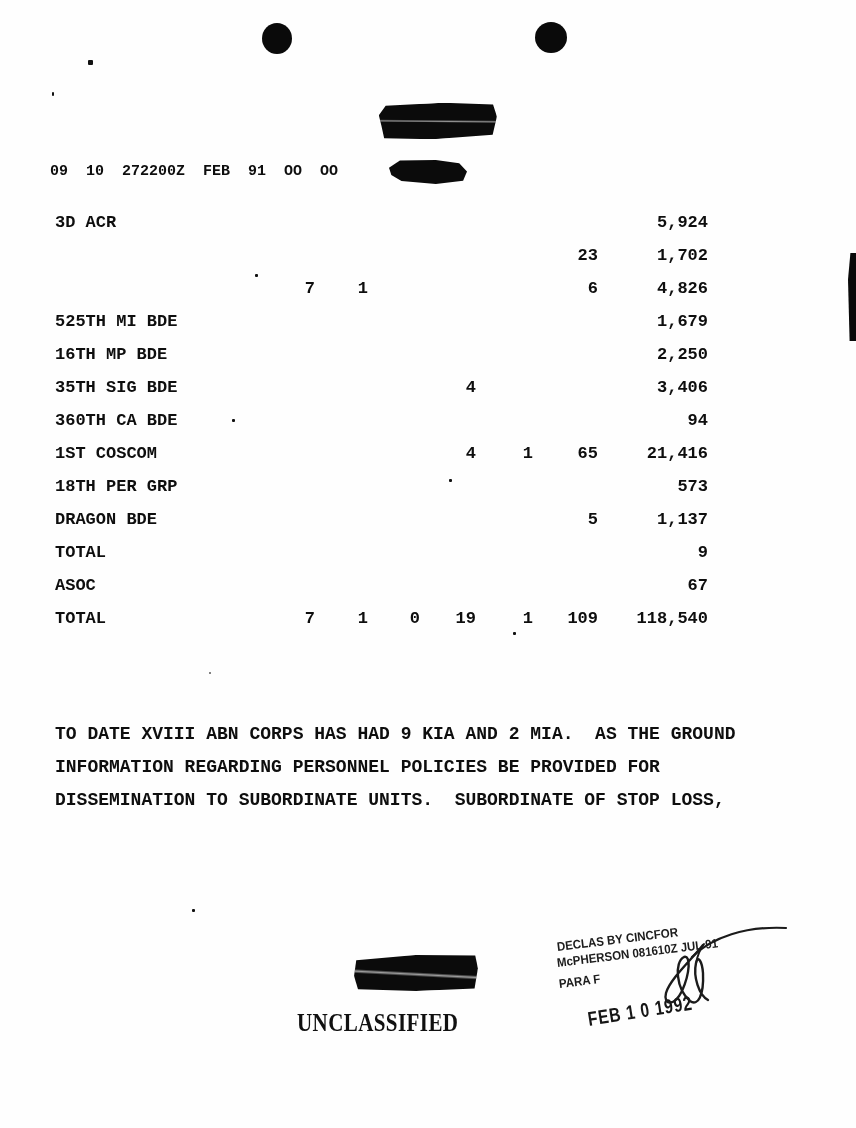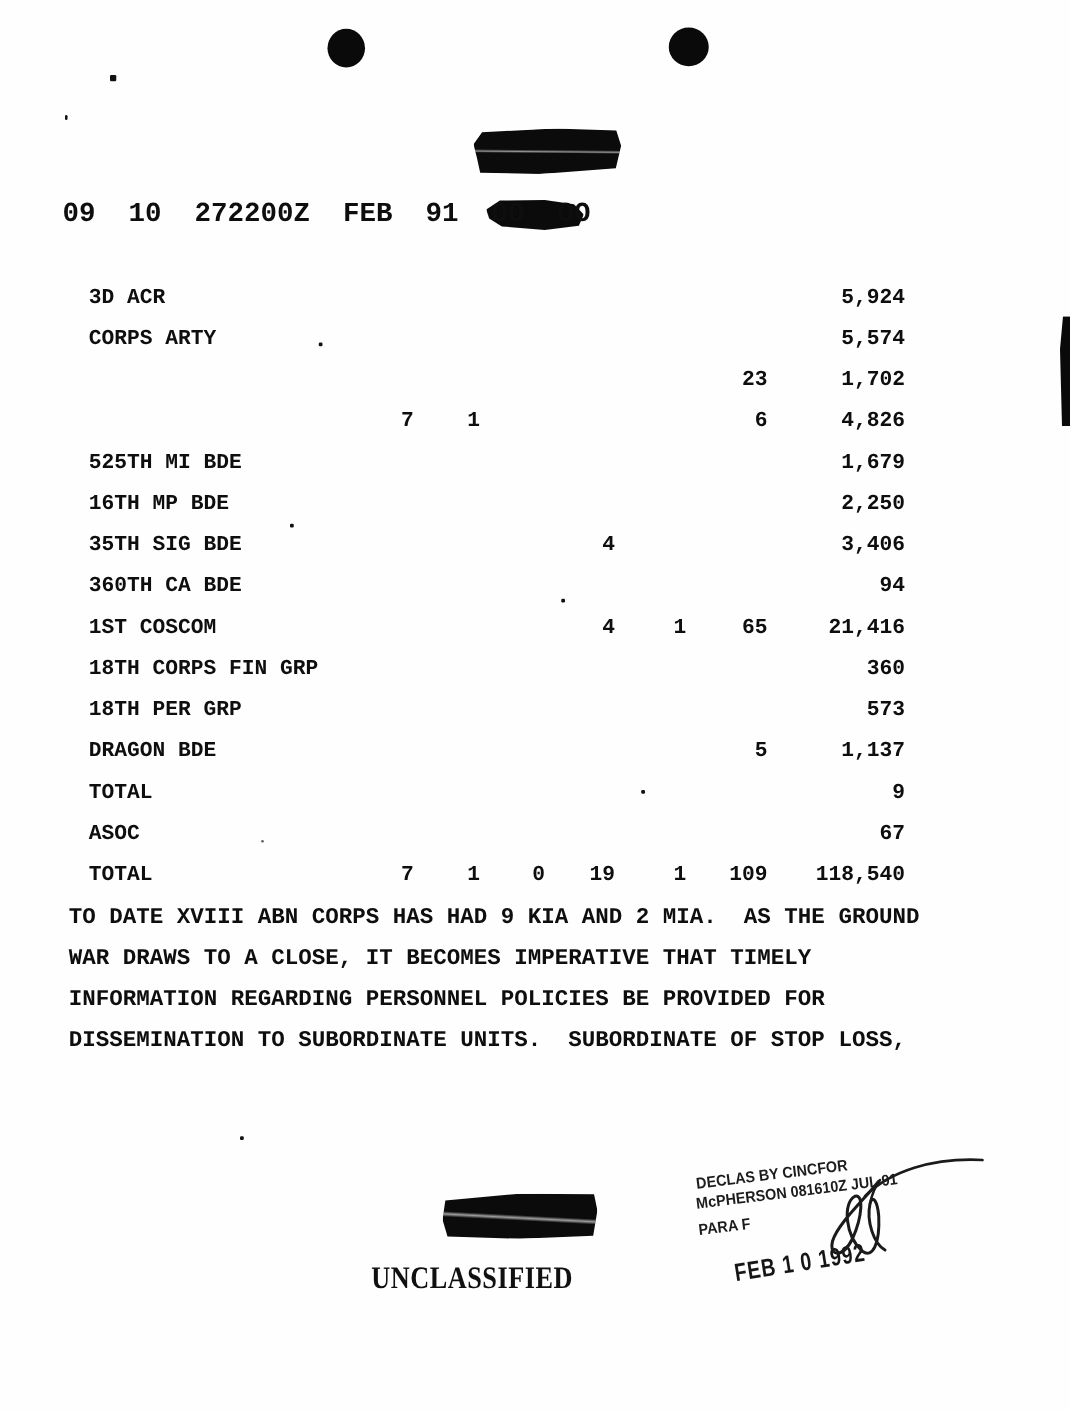--- a/index.html
+++ b/index.html
@@ -37,24 +37,24 @@
   .speck { position:absolute; background:#111; border-radius:1px; }
   .sp1 { left:88px;  top:60px;  width:5px; height:5px; }
   .sp2 { left:52px;  top:92px;  width:2px; height:4px; }
   .sp3 { left:255px; top:274px; width:3px; height:3px; }
   .sp4 { left:232px; top:419px; width:3px; height:3px; }
   .sp5 { left:449px; top:479px; width:3px; height:3px; }
   .sp6 { left:513px; top:632px; width:3px; height:3px; }
   .sp7 { left:209px; top:672px; width:2px; height:2px; opacity:.7; }
   .sp8 { left:192px; top:909px; width:3px; height:3px; }
   
-  .typeline { position:absolute; font-size:22px; font-weight:700; white-space:pre;
+  .typeline { position:absolute; font-size:15px; font-weight:700; white-space:pre;
     letter-spacing:0; line-height:20px; }
   .hdr { left:50px; top:162px; }
-  .tbl { position:absolute; left:55px; top:222px; width:657px;margin-left:16px; }
+  .tbl { position:absolute; left:55px; top:206px; width:657px; }
   .trow { position:relative; height:33px; }
   .trow span { position:absolute; font-size:17px; font-weight:700; line-height:33px; white-space:pre; }
   .tname { left:0; }
   .tc { text-align:left; }
   .c1 { right:397px; } .c2 { right:344px; } .c3 { right:292px; }
   .c4 { right:236px; } .c5 { right:179px; } .c6 { right:114px; } .c7 { right:4px; }
   .para { position:absolute; left:55px; top:718px; }
   .para div { height:33px; line-height:33px; font-size:18px; font-weight:700; white-space:pre; }
   
   .unclass { position:absolute; left:297px; top:1009px;
@@ -93,24 +93,20 @@
   <div class="speck sp8"></div>
 
   <div class="typeline hdr">09  10  272200Z  FEB  91  OO  OO</div>
 
   <div class="tbl">
     <div class="trow">
       <span class="tname">3D ACR</span>
       <span class="tc c7">5,924</span>
     </div>
     <div class="trow">
-      <span class="tname">CORPS ARTY</span>
-      <span class="tc c7">5,574</span>
-    </div>
-    <div class="trow">
       <span class="tc c6">23</span>
       <span class="tc c7">1,702</span>
     </div>
     <div class="trow">
       <span class="tc c1">7</span>
       <span class="tc c2">1</span>
       <span class="tc c6">6</span>
       <span class="tc c7">4,826</span>
     </div>
     <div class="trow">
@@ -131,24 +127,20 @@
       <span class="tc c7">94</span>
     </div>
     <div class="trow">
       <span class="tname">1ST COSCOM</span>
       <span class="tc c4">4</span>
       <span class="tc c5">1</span>
       <span class="tc c6">65</span>
       <span class="tc c7">21,416</span>
     </div>
     <div class="trow">
-      <span class="tname">18TH CORPS FIN GRP</span>
-      <span class="tc c7">360</span>
-    </div>
-    <div class="trow">
       <span class="tname">18TH PER GRP</span>
       <span class="tc c7">573</span>
     </div>
     <div class="trow">
       <span class="tname">DRAGON BDE</span>
       <span class="tc c6">5</span>
       <span class="tc c7">1,137</span>
     </div>
     <div class="trow">
       <span class="tname">TOTAL</span>
@@ -165,21 +157,20 @@
       <span class="tc c3">0</span>
       <span class="tc c4">19</span>
       <span class="tc c5">1</span>
       <span class="tc c6">109</span>
       <span class="tc c7">118,540</span>
     </div>
   </div>
 
   <div class="para">
     <div>TO DATE XVIII ABN CORPS HAS HAD 9 KIA AND 2 MIA.  AS THE GROUND</div>
-    <div>WAR DRAWS TO A CLOSE, IT BECOMES IMPERATIVE THAT TIMELY</div>
     <div>INFORMATION REGARDING PERSONNEL POLICIES BE PROVIDED FOR</div>
     <div>DISSEMINATION TO SUBORDINATE UNITS.  SUBORDINATE OF STOP LOSS,</div>
   </div>
 
   <div class="stamp-line st1">DECLAS BY CINCFOR</div>
   <div class="stamp-line st2">McPHERSON 081610Z JUL 91</div>
   <div class="stamp-line st3">PARA F</div>
   <div class="stamp-line stdate">FEB 1 0 1992</div>
 
   <svg class="sig" viewBox="0 0 170 110">

